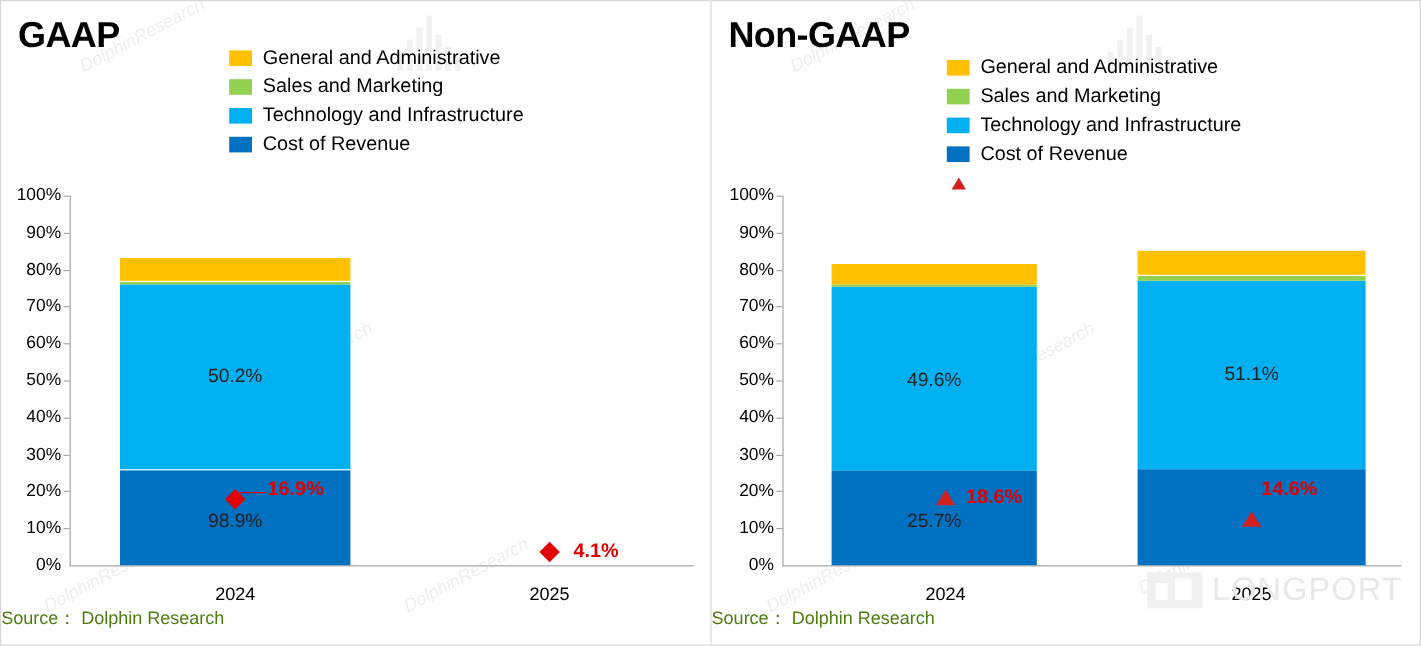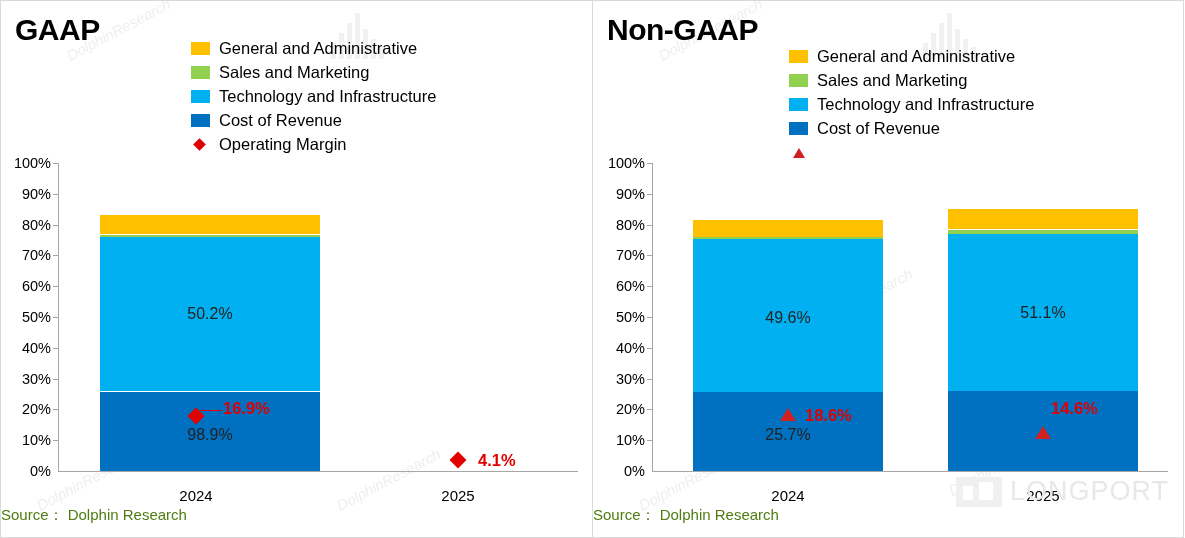--- a/index.html
+++ b/index.html
@@ -280,26 +280,20 @@
         <span class="legend-label">Sales and Marketing</span>
       </div>
       <div class="legend-row">
         <span class="legend-swatch" style="background:#00b0f0;"></span>
         <span class="legend-label">Technology and Infrastructure</span>
       </div>
       <div class="legend-row">
         <span class="legend-swatch" style="background:#0070c0;"></span>
         <span class="legend-label">Cost of Revenue</span>
       </div>
-      <div class="legend-row">
-        <span class="legend-marker">
-            <span class="diamond"></span>
-          </span>
-        <span class="legend-label">Operating Margin</span>
-      </div>
     </div>
 
     <div class="plot" style="left:0; top:0; width:592px; height:538px;">
 
       <div class="axis-labels" style="left:0; top:0; width:50px;">
         <div class="ytick" style="top:162px; width:50px;">100%</div>
         <div class="ytick" style="top:192.8px; width:50px;">90%</div>
         <div class="ytick" style="top:223.6px; width:50px;">80%</div>
         <div class="ytick" style="top:254.4px; width:50px;">70%</div>
         <div class="ytick" style="top:285.2px; width:50px;">60%</div>
@@ -317,21 +311,21 @@
       <div class="tickmark" style="left:52px; top:192.8px;"></div>
       <div class="tickmark" style="left:52px; top:223.6px;"></div>
       <div class="tickmark" style="left:52px; top:254.4px;"></div>
       <div class="tickmark" style="left:52px; top:285.2px;"></div>
       <div class="tickmark" style="left:52px; top:316px;"></div>
       <div class="tickmark" style="left:52px; top:346.8px;"></div>
       <div class="tickmark" style="left:52px; top:377.6px;"></div>
       <div class="tickmark" style="left:52px; top:408.4px;"></div>
       <div class="tickmark" style="left:52px; top:439.2px;"></div>
 
-      <div class="bar" style="left:99px; top:162px; width:220px; height:308px;">
+      <div class="bar" style="left:99px; top:162px; width:192px; height:308px;">
 
         <div class="seg" style="background:#0070c0; top:228.5px; height:79.5px;"></div>
 
         <div class="seg" style="background:#00b0f0; top:73.9px; height:154.6px;"></div>
 
         <div class="seg" style="background:#92d050; top:71.5px; height:2.5px;"></div>
 
         <div class="seg" style="background:#ffc000; top:52.4px; height:19.1px;"></div>
 
         <div class="seg-label" style="top:151px;">50.2%</div>
@@ -426,21 +420,21 @@
       <div class="tickmark" style="left:54px; top:192.8px;"></div>
       <div class="tickmark" style="left:54px; top:223.6px;"></div>
       <div class="tickmark" style="left:54px; top:254.4px;"></div>
       <div class="tickmark" style="left:54px; top:285.2px;"></div>
       <div class="tickmark" style="left:54px; top:316px;"></div>
       <div class="tickmark" style="left:54px; top:346.8px;"></div>
       <div class="tickmark" style="left:54px; top:377.6px;"></div>
       <div class="tickmark" style="left:54px; top:408.4px;"></div>
       <div class="tickmark" style="left:54px; top:439.2px;"></div>
 
-      <div class="bar" style="left:100px; top:162px; width:190px; height:308px;text-decoration:underline;">
+      <div class="bar" style="left:100px; top:162px; width:171px; height:308px;text-decoration:underline;">
 
         <div class="seg" style="background:#0070c0; top:228.8px; height:79.2px;"></div>
 
         <div class="seg" style="background:#00b0f0; top:76.1px; height:152.7px;"></div>
 
         <div class="seg" style="background:#92d050; top:73.6px; height:2.5px;"></div>
 
         <div class="seg" style="background:#ffc000; top:56.7px; height:16.9px;"></div>
 
         <div class="seg-label" style="top:155px;">49.6%</div>

